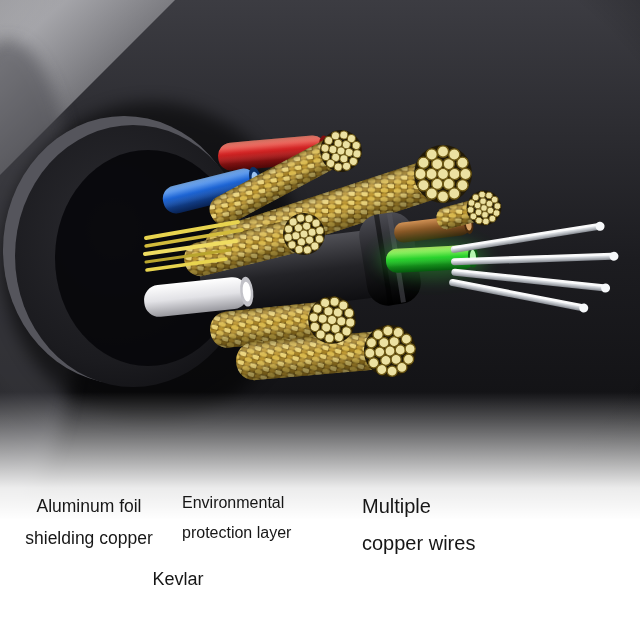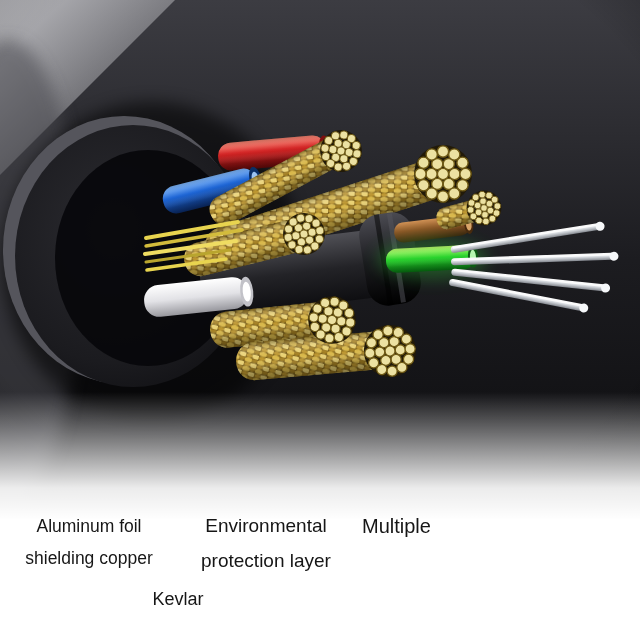--- a/index.html
+++ b/index.html
@@ -1,23 +1,23 @@
 <!DOCTYPE html>
 <html><head>
 <meta charset="utf-8">
 <style>
   html,body{margin:0;padding:0;}
   body{width:640px;height:640px;background:#ffffff;font-family:"Liberation Sans",sans-serif;overflow:hidden;}
   .scene{position:relative;width:640px;height:640px;background:#ffffff;}
   .photo{position:absolute;top:0;left:0;width:640px;height:520px;display:block;}
-  .labels{position:absolute;inset:0;color:#161616;pointer-events:none;margin-top:20px;}
+  .labels{position:absolute;inset:0;color:#161616;pointer-events:none;}
   .lbl{position:absolute;}
   .ln{display:block;}
   .lbl-aluminum{left:8px;top:490px;width:162px;text-align:center;font-size:17.5px;line-height:1.85;}
-  .lbl-environmental{left:182px;top:488px;width:168px;text-align:center;font-size:19px;line-height:1.85;}
+  .lbl-environmental{left:182px;top:488px;width:168px;text-align:left;font-size:16px;line-height:1.85;}
   .lbl-copper{left:362px;top:488px;width:132px;text-align:left;font-size:20px;line-height:1.85;}
   .lbl-optical{left:499px;top:490px;width:140px;text-align:left;font-size:21px;line-height:1.58;}
   .lbl-kevlar{left:126px;top:569px;width:104px;text-align:center;font-size:18px;}
   .st{fill:#ece1a2;stroke:#6f5a16;stroke-width:1.4;}
 </style>
 </head>
 <body>
 
 <div class="scene">
 
@@ -257,19 +257,20 @@
     <div class="lbl lbl-aluminum">
       <span class="ln">Aluminum foil</span>
       <span class="ln">shielding copper</span>
     </div>
     <div class="lbl lbl-environmental">
       <span class="ln">Environmental</span>
       <span class="ln">protection layer</span>
     </div>
     <div class="lbl lbl-copper">
       <span class="ln">Multiple</span>
+      <span class="ln">copper wires</span>
     </div>
     <div class="lbl lbl-kevlar">
       <span class="ln">Kevlar</span>
     </div>
   </div>
 
 </div>
 
 </body></html>

